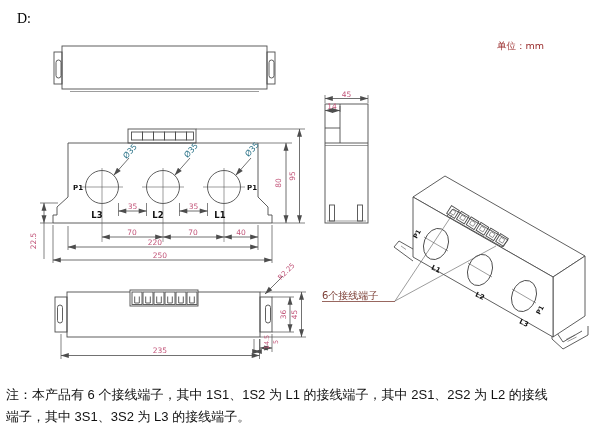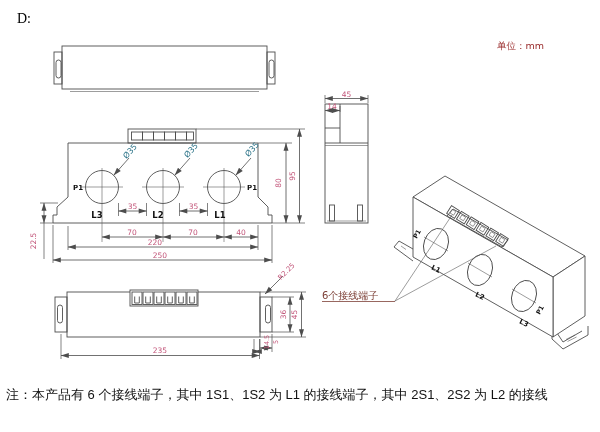--- a/index.html
+++ b/index.html
@@ -261,14 +261,15 @@
       <line x1="395" y1="301" x2="452" y2="215" class="thin"></line>
       <line x1="395" y1="301" x2="496" y2="246" class="thin"></line>
       <line x1="322" y1="301.5" x2="395" y2="301.5" stroke="#7d4037" stroke-width="0.8"></line>
       <text x="322" y="299" class="callout">6个接线端子</text>
     </g>
   </g>
 </svg>
 
 <div id="note">
   <div>注：本产品有 6 个接线端子，其中 1S1、1S2 为 L1 的接线端子，其中 2S1、2S2 为 L2 的接线</div>
+  <div>端子，其中 3S1、3S2 为 L3 的接线端子。</div>
 </div>
 </div>
 
 </body></html>

